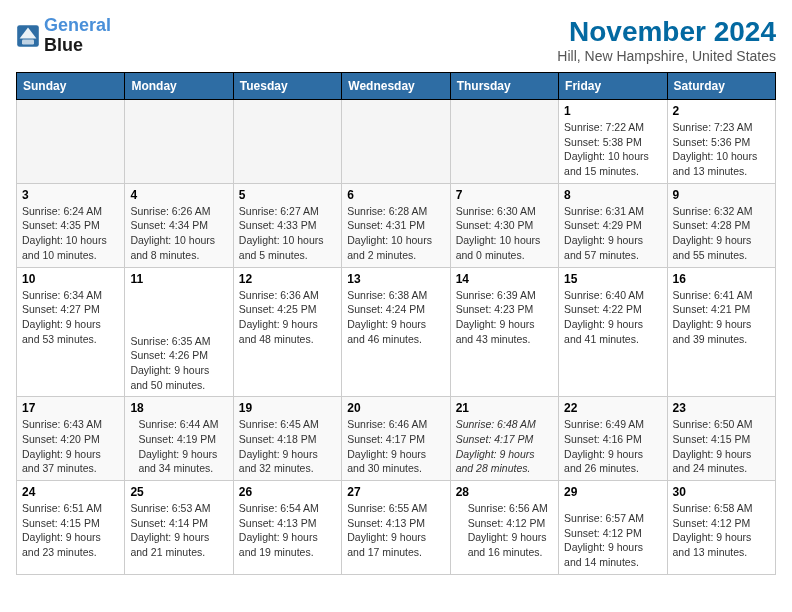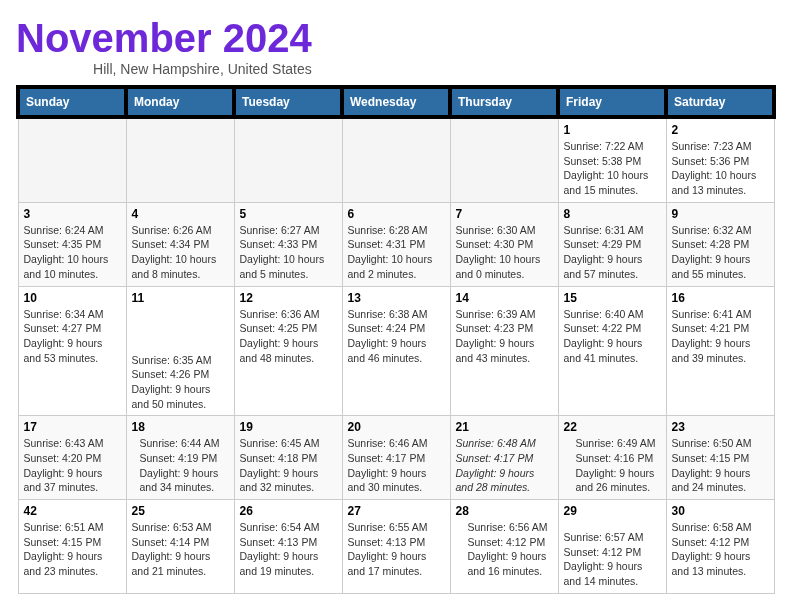--- a/index.html
+++ b/index.html
@@ -31,41 +31,41 @@
       color: #4a90d9;
     }
     .logo-icon {
       width: 24px;
       height: 24px;
     }
     .title-area {
       text-align: right;
     }
     .month-title {
-      font-size: 40px;
+      font-size: 28px;
       font-weight: bold;
-      color: #6d28d9;
+      color: #0369a1;
     }
     .location-title {
       font-size: 14px;
       color: #555;
     }
     .calendar {
       width: 100%;
       border-collapse: collapse;
       font-size: 11px;
     }
     .calendar th {
       background-color: #2e6da4;
       color: #fff;
       text-align: left;
       padding: 6px 6px;
       font-size: 12px;
       font-weight: bold;
-      border: 4px solid #000000;
+      border: 1px solid #000000;
     }
     .calendar td {
       border: 1px solid #ccc;
       vertical-align: top;
       padding: 4px 5px;
       width: 108px;
       min-height: 80px;
       background: #fff;
     }
     .calendar tr:nth-child(even) td {
@@ -83,20 +83,31 @@
       line-height: 1.4;
     }
     .empty-cell {
       background: #f5f5f5 !important;
     }
   </style>
 </head>
 <body>
 
 <div class="header-area">
+  <div class="logo">
+    <svg class="logo-icon" viewBox="0 0 40 40">
+      <rect x="2" y="2" width="36" height="36" rx="4" fill="#2e6da4"></rect>
+      <polygon points="20,6 34,24 6,24" fill="white" opacity="0.9"></polygon>
+      <rect x="10" y="26" width="20" height="8" rx="2" fill="white" opacity="0.7"></rect>
+    </svg>
+    <div class="logo-text">
+      <div><span>General</span></div>
+      <div>Blue</div>
+    </div>
+  </div>
   <div class="title-area">
     <div class="month-title">November 2024</div>
     <div class="location-title">Hill, New Hampshire, United States</div>
   </div>
 </div>
 
 <table class="calendar">
   <thead>
     <tr id="weekday-header">
         <th>Sunday</th>
@@ -263,36 +274,36 @@
         </td>
         <td>
           <span class="day-number">21</span>
           <div class="day-info" style="white-space: pre-line; font-style: italic;">Sunrise: 6:48 AM
 Sunset: 4:17 PM
 Daylight: 9 hours
 and 28 minutes.</div>
         </td>
         <td>
           <span class="day-number">22</span>
-          <div class="day-info" style="white-space: pre-line; margin-left: 12px;">Sunrise: 6:49 AM
+          <div class="day-info" style="white-space: pre-line;">Sunrise: 6:49 AM
 Sunset: 4:16 PM
 Daylight: 9 hours
 and 26 minutes.</div>
         </td>
         <td>
           <span class="day-number">23</span>
           <div class="day-info" style="white-space: pre-line;">Sunrise: 6:50 AM
 Sunset: 4:15 PM
 Daylight: 9 hours
 and 24 minutes.</div>
         </td>
       </tr>
       <tr>
         <td>
-          <span class="day-number">42</span>
+          <span class="day-number">24</span>
           <div class="day-info" style="white-space: pre-line;">Sunrise: 6:51 AM
 Sunset: 4:15 PM
 Daylight: 9 hours
 and 23 minutes.</div>
         </td>
         <td>
           <span class="day-number">25</span>
           <div class="day-info" style="white-space: pre-line;">Sunrise: 6:53 AM
 Sunset: 4:14 PM
 Daylight: 9 hours

